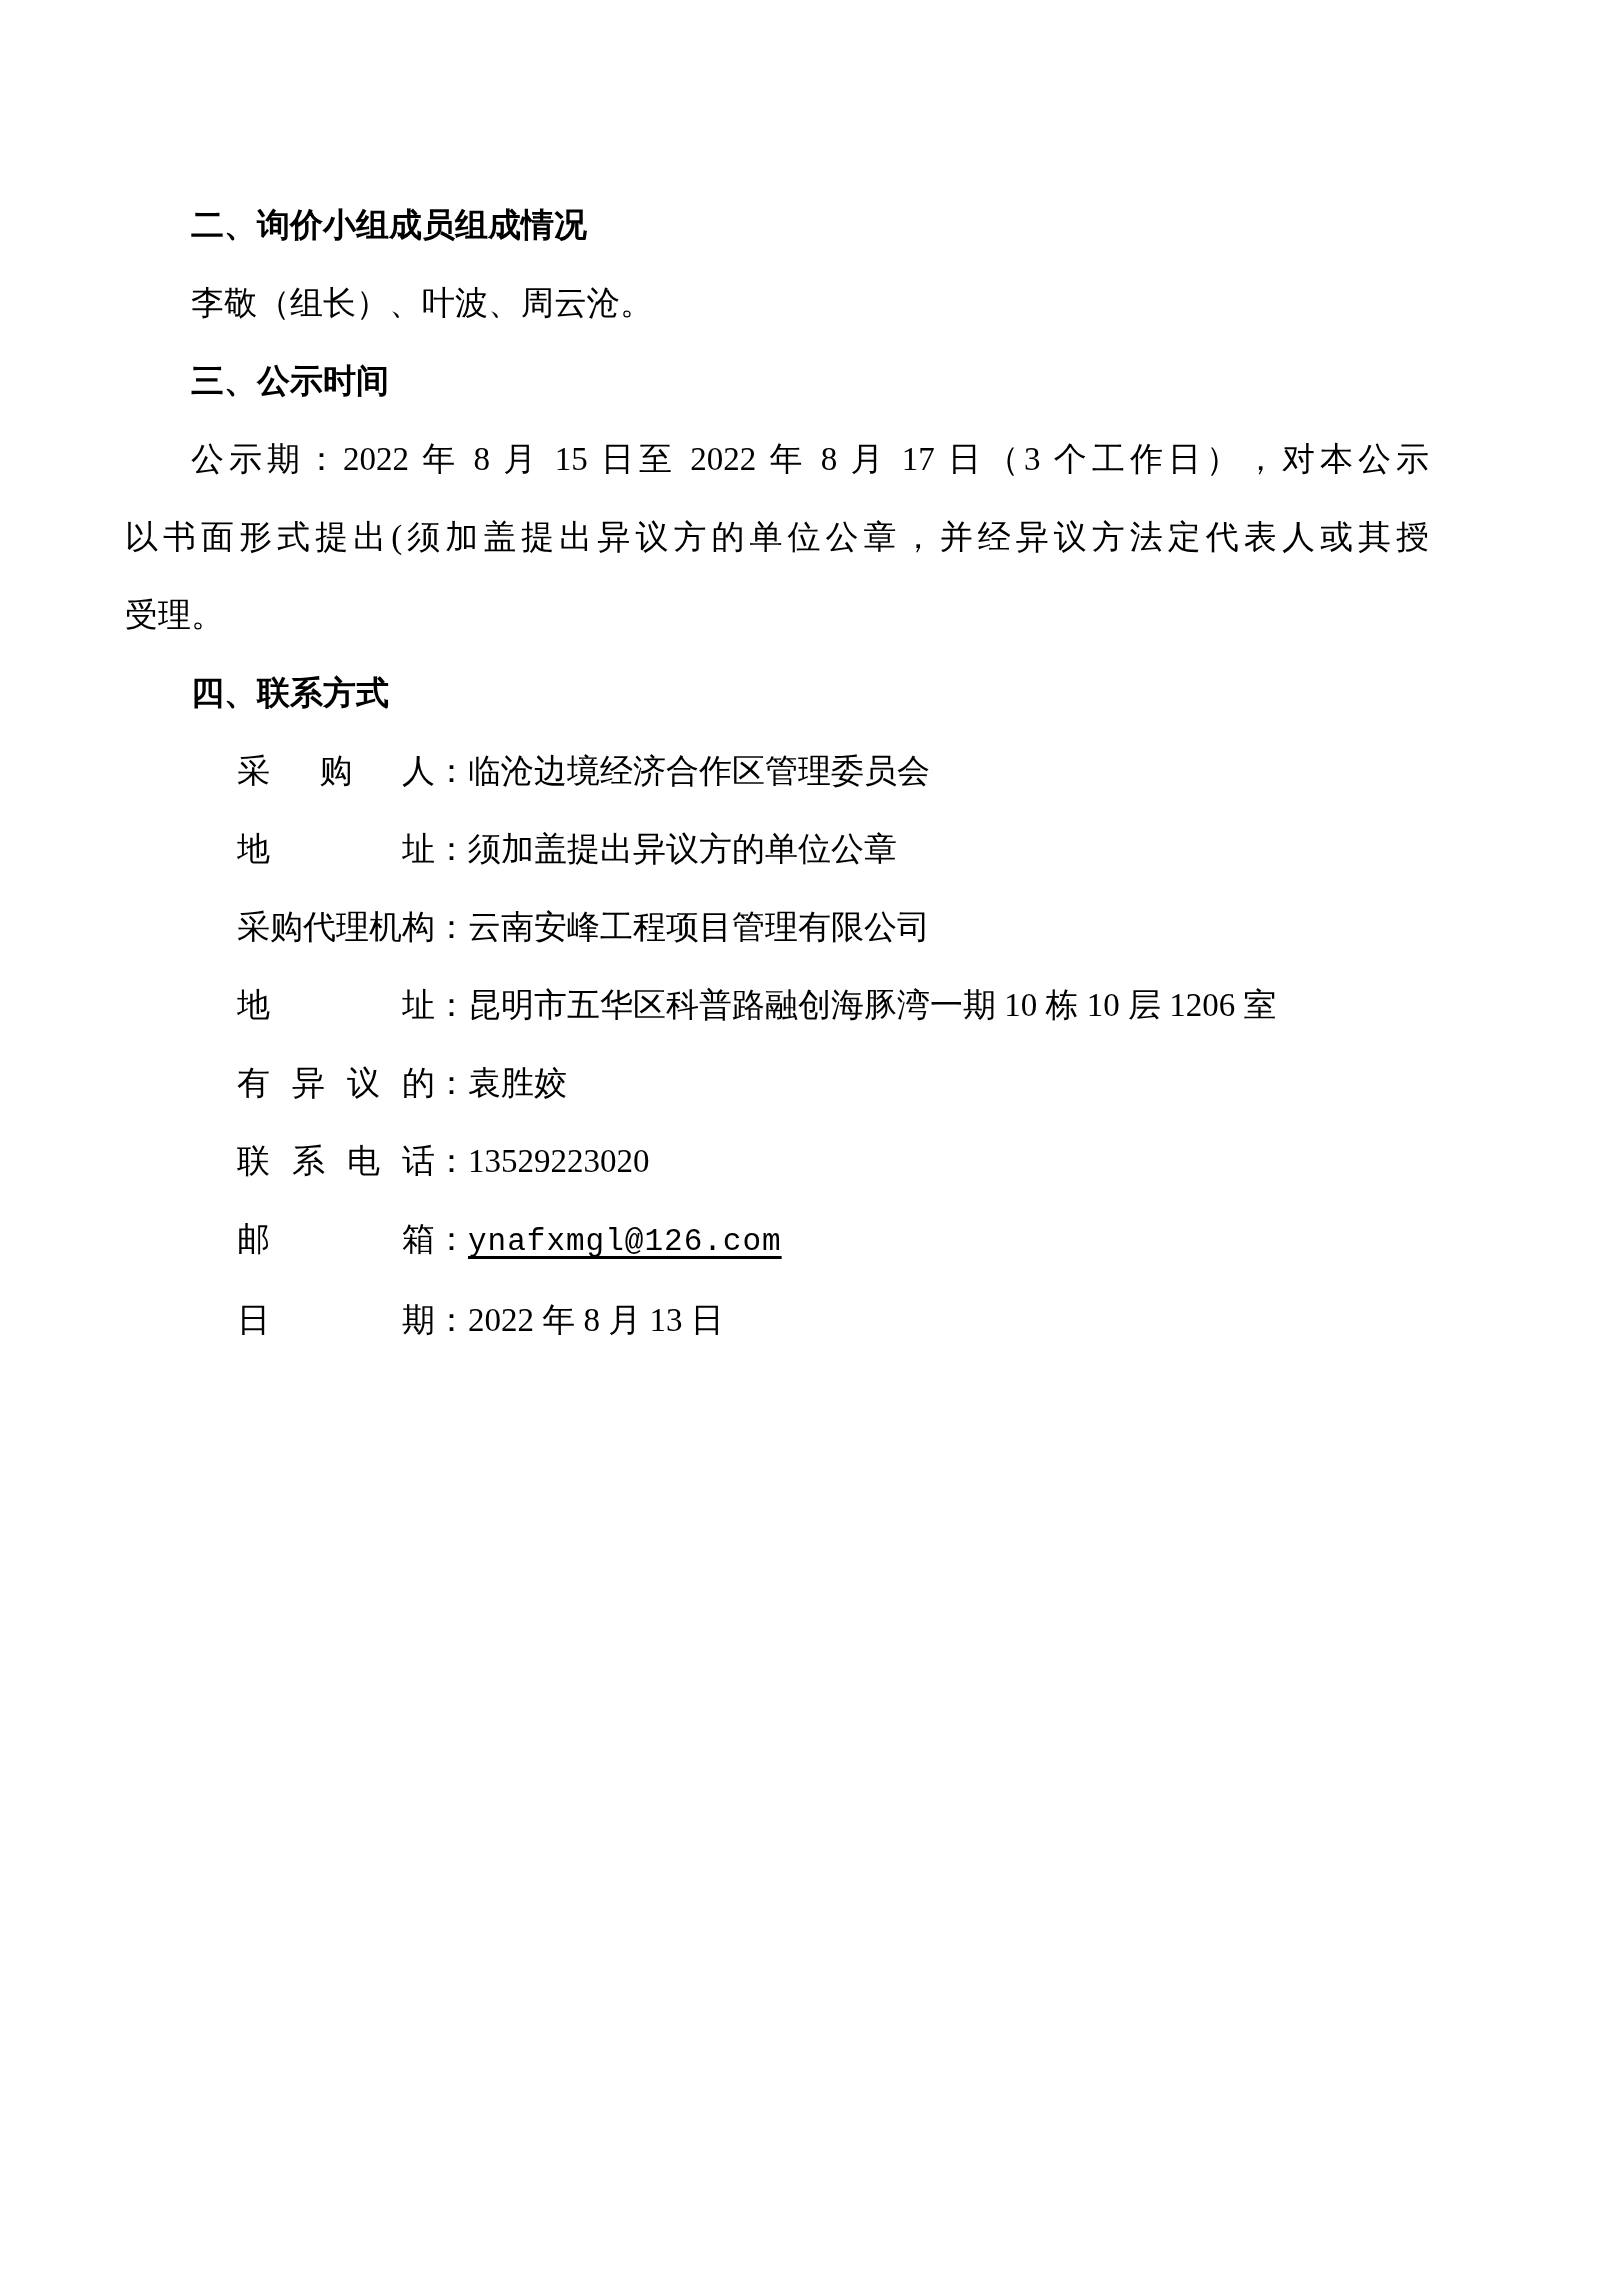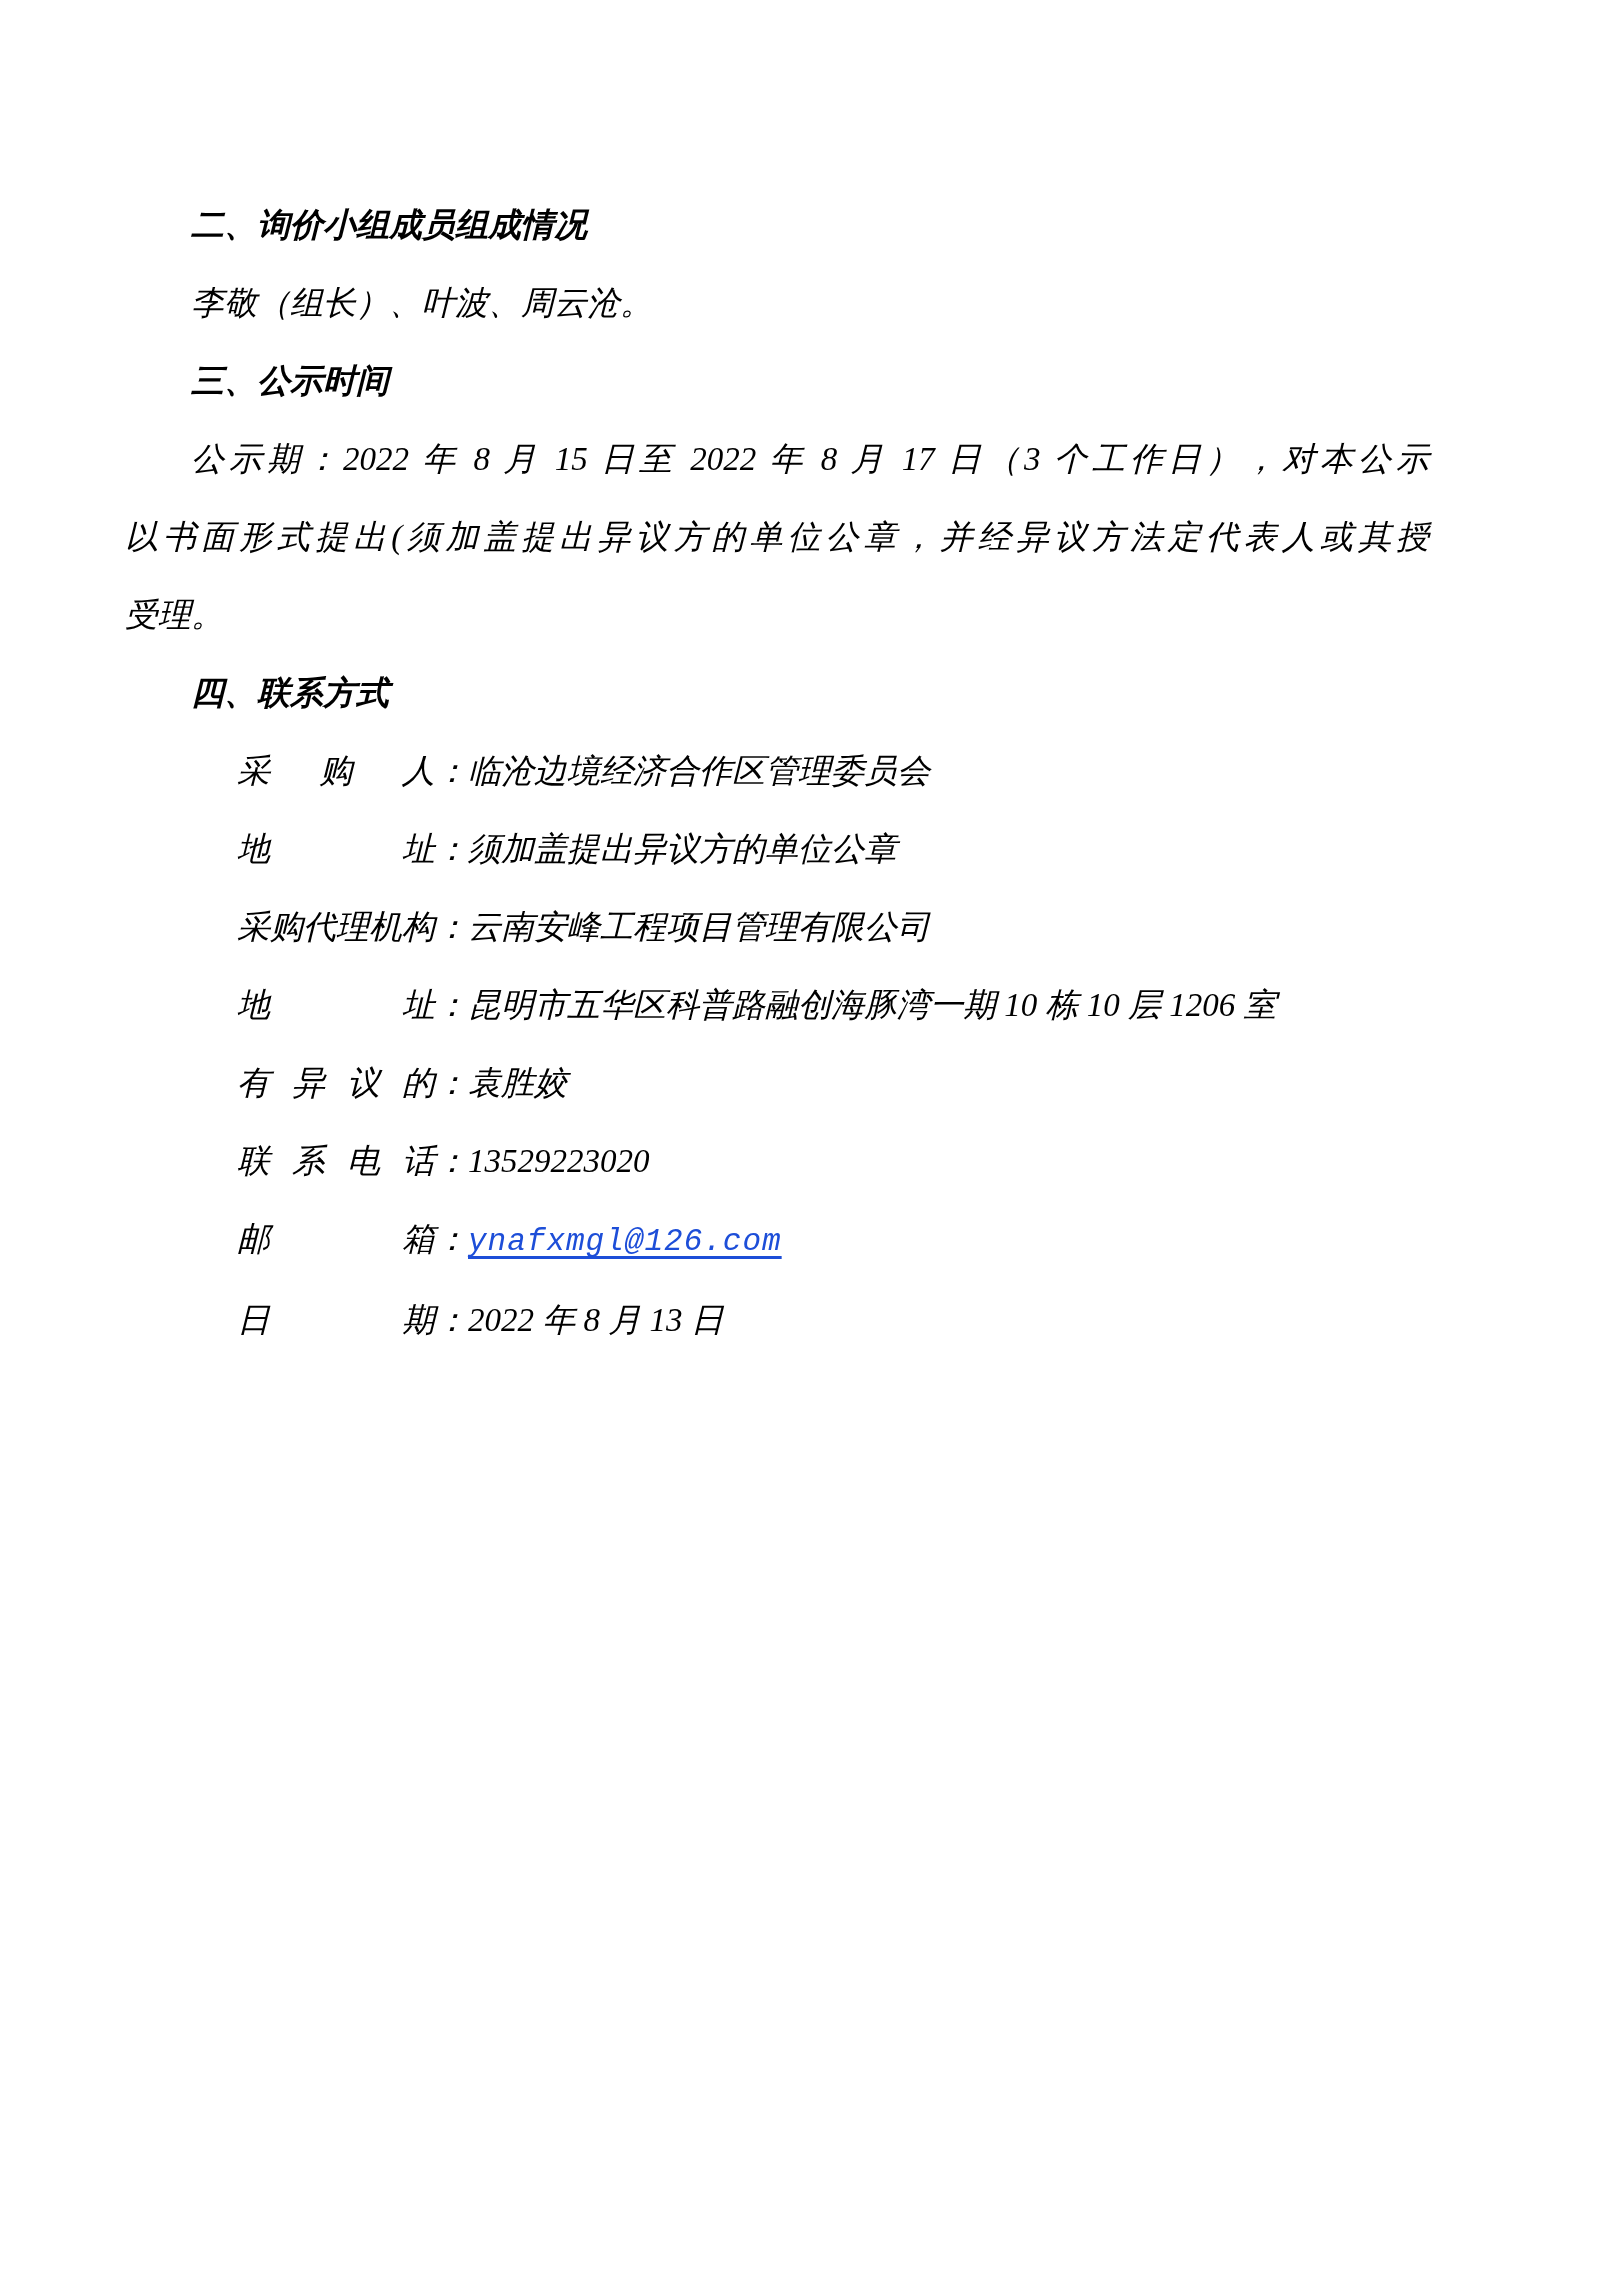--- a/index.html
+++ b/index.html
@@ -8,21 +8,20 @@
     background: #ffffff;
   }
   .page {
     position: relative;
     width: 1621px;
     height: 1987px;
     background: #ffffff;
     overflow: hidden;
     font-family: "Liberation Serif", "DejaVu Serif", serif;
     color: #000000;
-    font-style: italic;
   }
   .content {
     position: absolute;
     left: 125px;
     top: 186px;
     width: 1304px;
     font-size: 33px;
     line-height: 78px;
   }
   .content p, .content h2 {
@@ -50,21 +49,21 @@
   .clabel {
     display: inline-block;
     width: 6em;
     text-indent: 0;
     text-align: justify;
     text-align-last: justify;
     vertical-align: baseline;
     margin-left: 46px;
   }
   .email-link {
-    color: #1d4ed8;               
+    color: #000000;               
     text-decoration: underline;
     text-underline-offset: 5.9px;
     cursor: pointer;
     font-family: "Liberation Mono", "DejaVu Sans Mono", monospace;
     font-size: 31px;
     letter-spacing: 1px;
   }
 </style>
 </head>
 <body>

